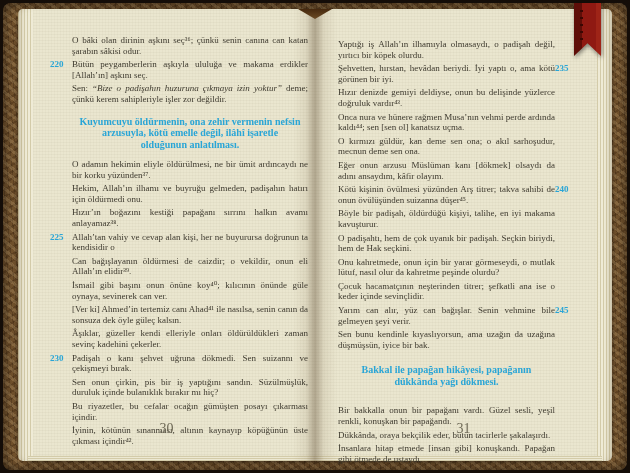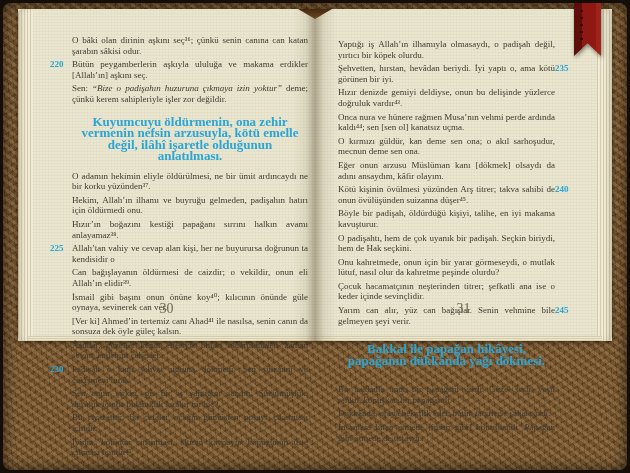--- a/index.html
+++ b/index.html
@@ -4,21 +4,21 @@
 <style>
   html,body{margin:0;padding:0;background:#0e0a06;}
   .book{position:relative;width:630px;height:473px;background:#140d08;overflow:hidden;
         font-family:"Liberation Serif","DejaVu Serif",serif;}
   .cover{position:absolute;inset:3px;border-radius:8px;background-color:#76552f;
     background-image:
       repeating-linear-gradient(37deg, rgba(234,204,150,.20) 0 3px, rgba(0,0,0,0) 3px 7px),
       repeating-linear-gradient(-29deg, rgba(53,31,10,.28) 0 2px, rgba(0,0,0,0) 2px 6px),
       repeating-linear-gradient(84deg, rgba(30,16,4,.22) 0 1px, transparent 1px 5px);
     box-shadow: inset 0 0 14px rgba(0,0,0,.65);}
-  .pages{position:absolute;left:18px;top:9px;width:594px;height:332px;background:#eae6cf;border-radius:0;
+  .pages{position:absolute;left:18px;top:9px;width:594px;height:452px;background:#eae6cf;border-radius:15px;
     background-image:
       repeating-linear-gradient(0deg, rgba(120,110,80,.05) 0 1px, transparent 1px 3px),
       repeating-linear-gradient(90deg, rgba(120,110,80,.04) 0 1px, transparent 1px 3px);
     box-shadow: 0 1px 5px rgba(0,0,0,.6), inset 0 -4px 6px -4px rgba(120,100,60,.35);}
   .edge{position:absolute;top:0;bottom:0;width:15px;
     background:repeating-linear-gradient(90deg,#d3cba9 0 1px,#efebd6 1px 3px);}
   .edge.left{left:0;border-radius:5px 0 0 5px;box-shadow:inset 6px 0 6px -4px rgba(110,90,55,.35);}
   .edge.right{right:0;border-radius:0 5px 5px 0;box-shadow:inset -6px 0 6px -4px rgba(110,90,55,.35);}
   .edge-bottom{position:absolute;left:10px;right:10px;bottom:0;height:5px;
     background:repeating-linear-gradient(0deg,#d3cba9 0 1px,#ece8d2 1px 2px);}
@@ -36,21 +36,21 @@
   .stitches{position:absolute;left:6px;top:3px;bottom:16px;width:3px;
     background:repeating-linear-gradient(0deg,#3a0703 0 2px,rgba(0,0,0,0) 2px 7px);}
   .text{position:absolute;color:#3e3a2f;font-size:9px;line-height:10.6px;}
   .text-left{left:32px;top:26px;width:258px;}
   .text-right{left:320px;top:30px;width:243px;}
   .para{display:flex;margin-bottom:3px;}
   .vnum{flex:0 0 22px;color:#29a5d6;font-weight:bold;}
   .text-right .vnum{order:2;flex:0 0 26px;text-align:left;}
   .ptext{flex:1;text-align:justify;}
   .q{font-style:italic;}
-  .heading{color:#29a5d6;font-weight:bold;text-align:center;font-size:13px;line-height:11.5px;}
+  .heading{color:#29a5d6;font-weight:bold;text-align:center;font-size:10px;line-height:11.5px;}
   .text-left .heading{margin:11px 6px 9px 28px;}
   .text-right .heading{margin:14px 30px 18px 4px;}
   .pagenum{position:absolute;bottom:24px;width:297px;text-align:center;color:#6f6a57;font-size:14px;}
   .pagenum.pn-left{left:0;}
   .pagenum.pn-right{right:0;}
 </style>
 </head>
 <body>
 
 <div class="book">
@@ -172,20 +172,21 @@
       <div class="para">
         <span class="vnum"></span>
         <span class="ptext">Çocuk hacamatçının neşterinden titrer; şefkatli ana ise o keder içinde sevinçlidir.</span>
       </div>
       <div class="para">
         <span class="vnum">245</span>
         <span class="ptext">Yarım can alır, yüz can bağışlar. Senin vehmine bile gelmeyen şeyi verir.</span>
       </div>
       <div class="para">
         <span class="vnum"></span>
+        <span class="ptext">Sen bunu kendinle kıyaslıyorsun, ama uzağın da uzağına düşmüşsün, iyice bir bak.</span>
       </div>
 
       <div class="heading">Bakkal ile papağan hikâyesi, papağanın dükkânda yağı dökmesi.</div>
 
       <div class="para">
         <span class="vnum"></span>
         <span class="ptext">Bir bakkalla onun bir papağanı vardı. Güzel sesli, yeşil renkli, konuşkan bir papağandı.</span>
       </div>
       <div class="para">
         <span class="vnum"></span>

